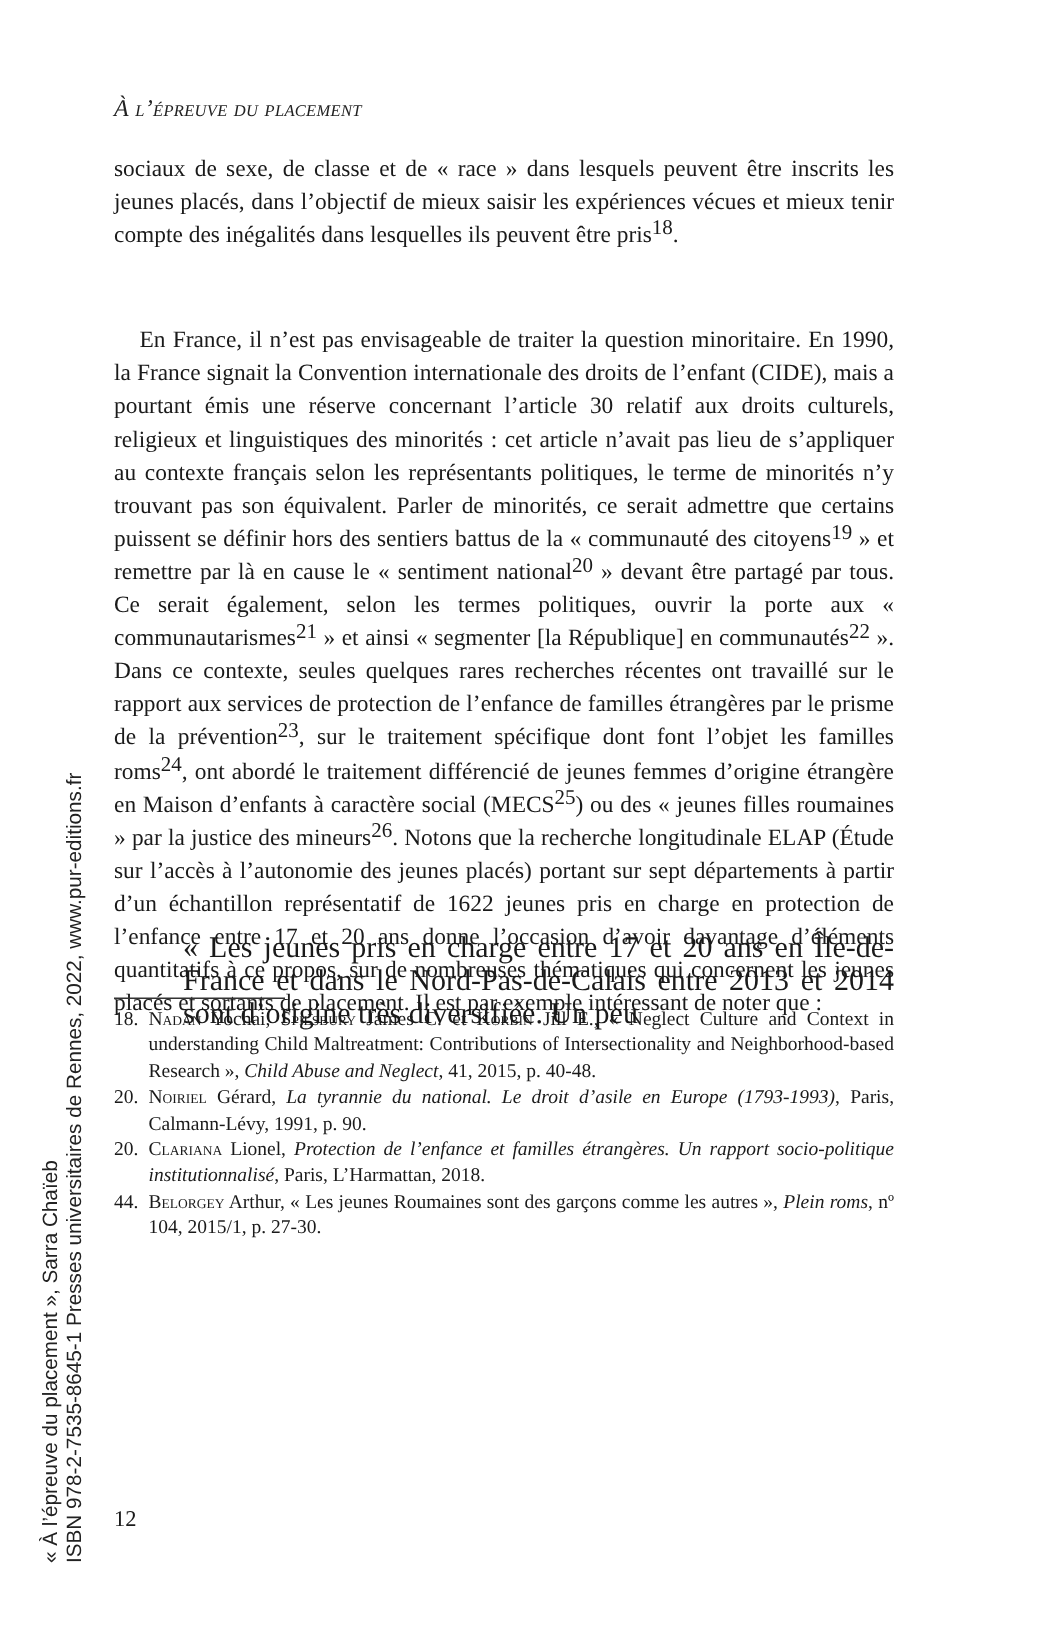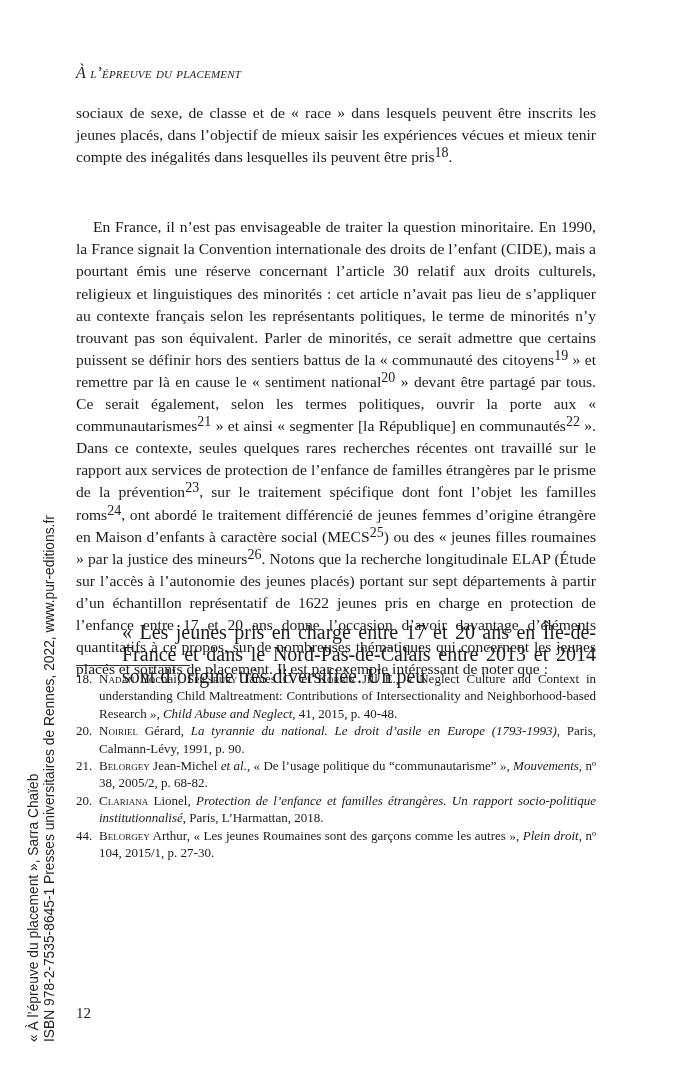--- a/index.html
+++ b/index.html
@@ -35,23 +35,22 @@
   <p class="indent">En France, il n’est pas envisageable de traiter la question minoritaire. En 1990, la France signait la Convention internationale des droits de l’enfant (CIDE), mais a pourtant émis une réserve concernant l’article 30 relatif aux droits culturels, religieux et linguistiques des minorités : cet article n’avait pas lieu de s’appliquer au contexte français selon les représentants politiques, le terme de minorités n’y trouvant pas son équivalent. Parler de minorités, ce serait admettre que certains puissent se définir hors des sentiers battus de la « communauté des citoyens<sup>19</sup> » et remettre par là en cause le « sentiment national<sup>20</sup> » devant être partagé par tous. Ce serait également, selon les termes politiques, ouvrir la porte aux « communautarismes<sup>21</sup> » et ainsi « segmenter [la République] en communautés<sup>22</sup> ». Dans ce contexte, seules quelques rares recherches récentes ont travaillé sur le rapport aux services de protection de l’enfance de familles étrangères par le prisme de la prévention<sup>23</sup>, sur le traitement spécifique dont font l’objet les familles roms<sup>24</sup>, ont abordé le traitement différencié de jeunes femmes d’origine étrangère en Maison d’enfants à caractère social (MECS<sup>25</sup>) ou des « jeunes filles roumaines » par la justice des mineurs<sup>26</sup>. Notons que la recherche longitudinale ELAP (Étude sur l’accès à l’autonomie des jeunes placés) portant sur sept départements à partir d’un échantillon représentatif de 1622 jeunes pris en charge en protection de l’enfance entre 17 et 20 ans donne l’occasion d’avoir davantage d’éléments quantitatifs à ce propos, sur de nombreuses thématiques qui concernent les jeunes placés et sortants de placement. Il est par exemple intéressant de noter que :</p>
 </div>
 
 <div class="quote">« Les jeunes pris en charge entre 17 et 20 ans en Île-de-France et dans le Nord-Pas-de-Calais entre 2013 et 2014 sont d’origine très diversifiée. Un peu</div>
 
 <div class="rule"></div>
 
 <div class="notes">
     <div class="note"><span class="num">18.</span><span class="sc">Nadan</span> Yochai, <span class="sc">Spilsbury</span> James C. et <span class="sc">Korbin</span> Jill E., « Neglect Culture and Context in understanding Child Maltreatment: Contributions of Intersectionality and Neighborhood-based Research », <i>Child Abuse and Neglect</i>, 41, 2015, p. 40-48.</div>
     <div class="note"><span class="num">20.</span><span class="sc">Noiriel</span> Gérard, <i>La tyrannie du national. Le droit d’asile en Europe (1793-1993)</i>, Paris, Calmann-Lévy, 1991, p. 90.</div>
-    <div class="note"><span class="num">21.</span><span class="sc">Belorgey</span> Jean-Michel <i>et al.</i>, « De l’usage politique du “communautarisme” », <i>Mouvements</i>, nº 38, 2005/2, p. 68-82.</div>
     <div class="note"><span class="num">20.</span><span class="sc">Clariana</span> Lionel, <i>Protection de l’enfance et familles étrangères. Un rapport socio-politique institutionnalisé</i>, Paris, L’Harmattan, 2018.</div>
-    <div class="note"><span class="num">44.</span><span class="sc">Belorgey</span> Arthur, « Les jeunes Roumaines sont des garçons comme les autres », <i>Plein droit</i>, nº 104, 2015/1, p. 27-30.</div>
+    <div class="note"><span class="num">44.</span><span class="sc">Belorgey</span> Arthur, « Les jeunes Roumaines sont des garçons comme les autres », <i>Plein roms</i>, nº 104, 2015/1, p. 27-30.</div>
   </div>
 
 <div class="folio">12</div>
 
 <div class="side">
   <div>« À l’épreuve du placement », Sarra Chaïeb</div>
   <div>ISBN 978-2-7535-8645-1 Presses universitaires de Rennes, 2022, www.pur-editions.fr</div>
 </div>
 
 </body></html>

